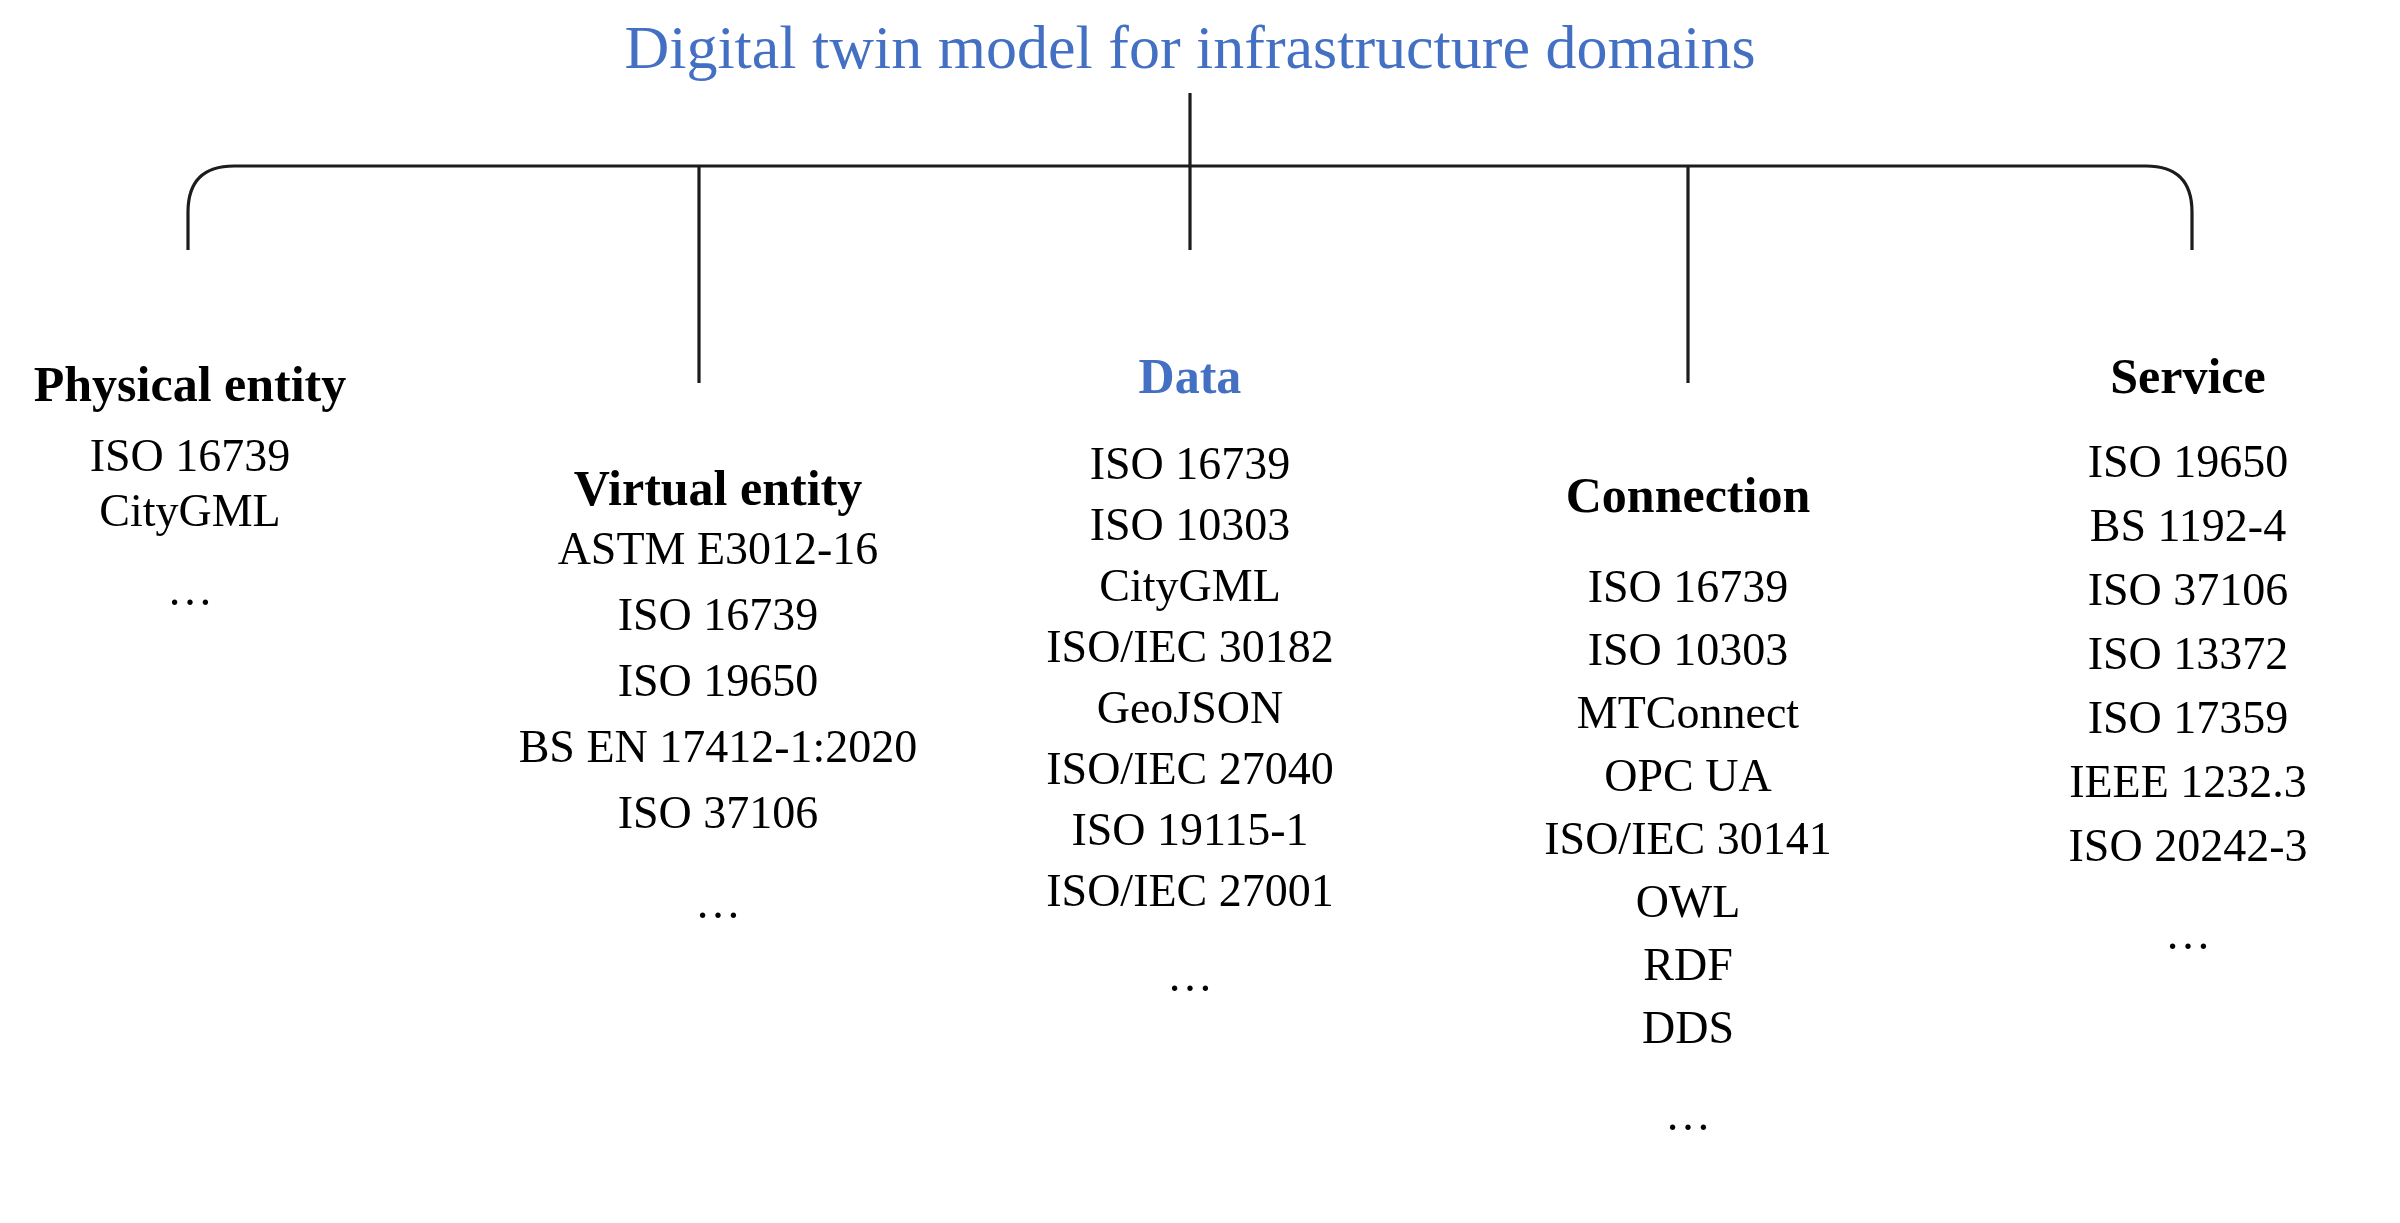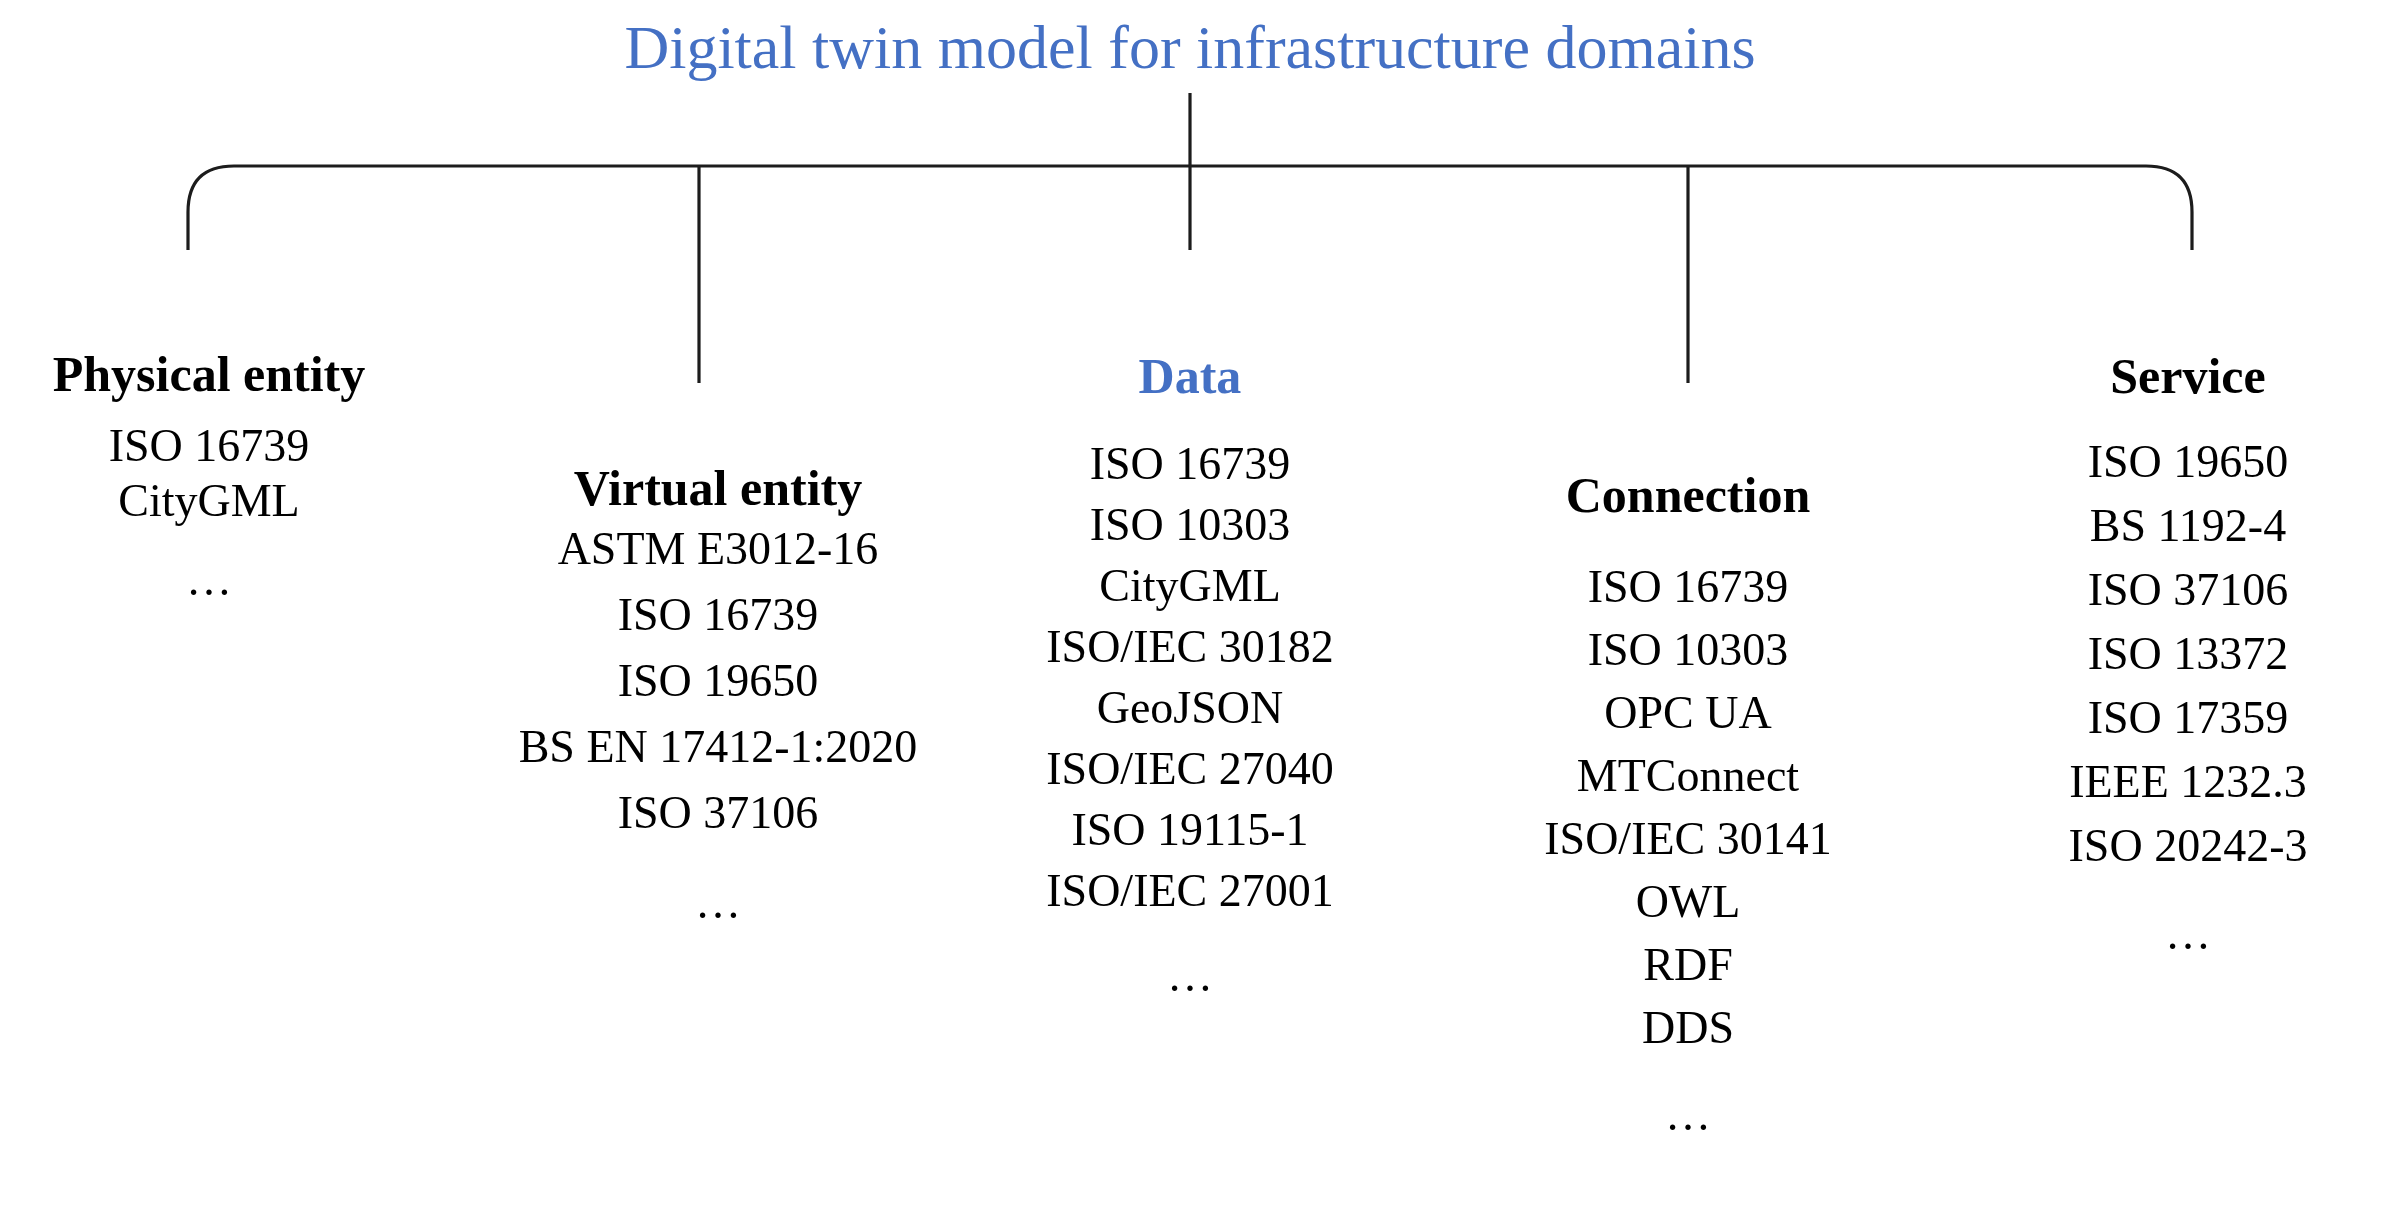--- a/index.html
+++ b/index.html
@@ -54,21 +54,21 @@
     padding: 0;
     font-size: 46px;
     color: #000000;
   }
   .col li {
     line-height: var(--lh);
     white-space: nowrap;
   }
   .col li:last-child { margin-top: 24px; }
 
-  .col-physical   { left: 190px;  top: 346px; margin-left: 19px; --lh: 55px; }
+  .col-physical   { left: 190px;  top: 356px; --lh: 55px; }
   .col-physical   ul { margin-top: 16px; }
   .col-virtual    { left: 718px;  top: 460px; --lh: 66px; }
   .col-virtual    ul { }
   .col-data       { left: 1190px; top: 348px; --lh: 61px; }
   .col-data       ul { margin-top: 29px; }
   .col-connection { left: 1688px; top: 467px; --lh: 63px; }
   .col-connection ul { margin-top: 32px; }
   .col-service    { left: 2188px; top: 348px; --lh: 64px; }
   .col-service    ul { margin-top: 26px; }
 </style>
@@ -124,22 +124,22 @@
         <li>ISO/IEC 27001</li>
         <li>…</li>
       </ul>
   </section>
 
   <section class="col col-connection">
     <h2>Connection</h2>
     <ul>
         <li>ISO 16739</li>
         <li>ISO 10303</li>
+        <li>MTConnect</li>
         <li>OPC UA</li>
-        <li>MTConnect</li>
         <li>ISO/IEC 30141</li>
         <li>OWL</li>
         <li>RDF</li>
         <li>DDS</li>
         <li>…</li>
       </ul>
   </section>
 
   <section class="col col-service">
     <h2>Service</h2>

